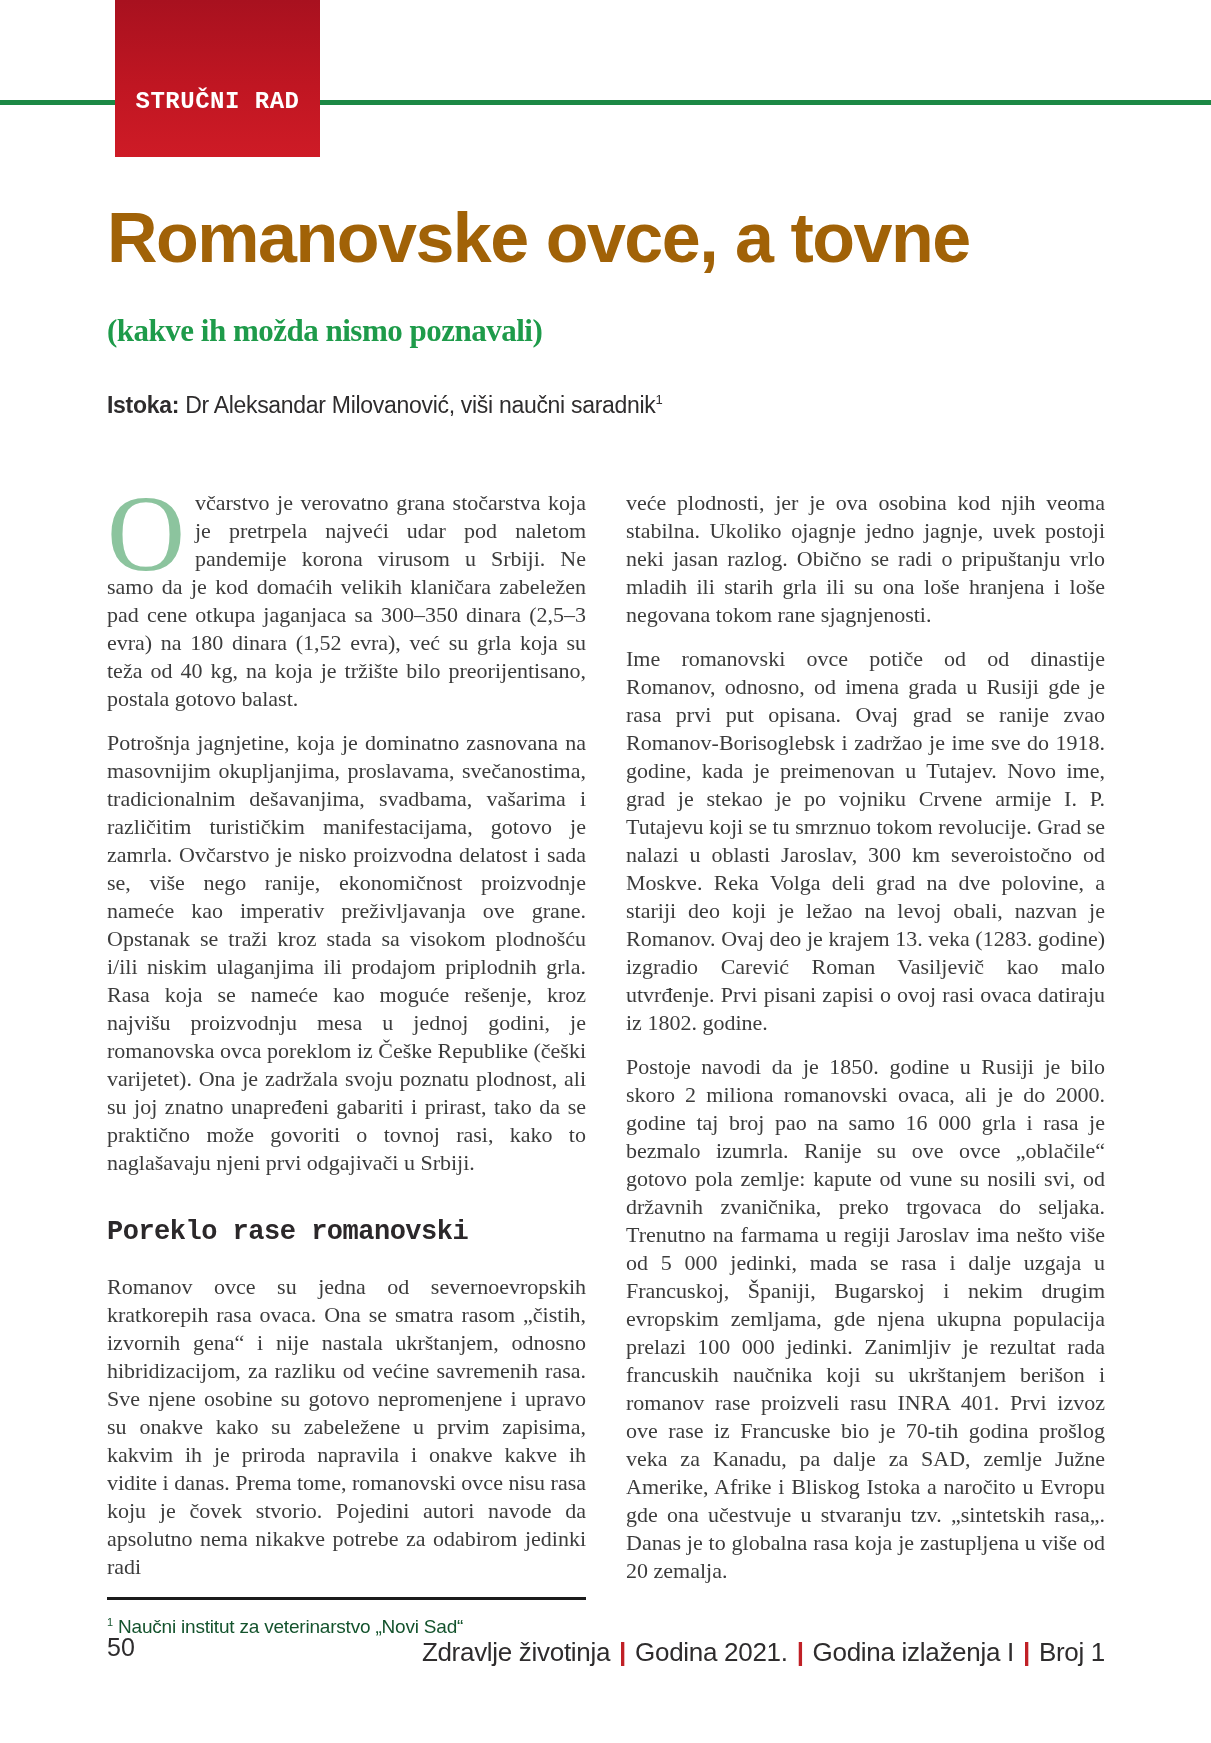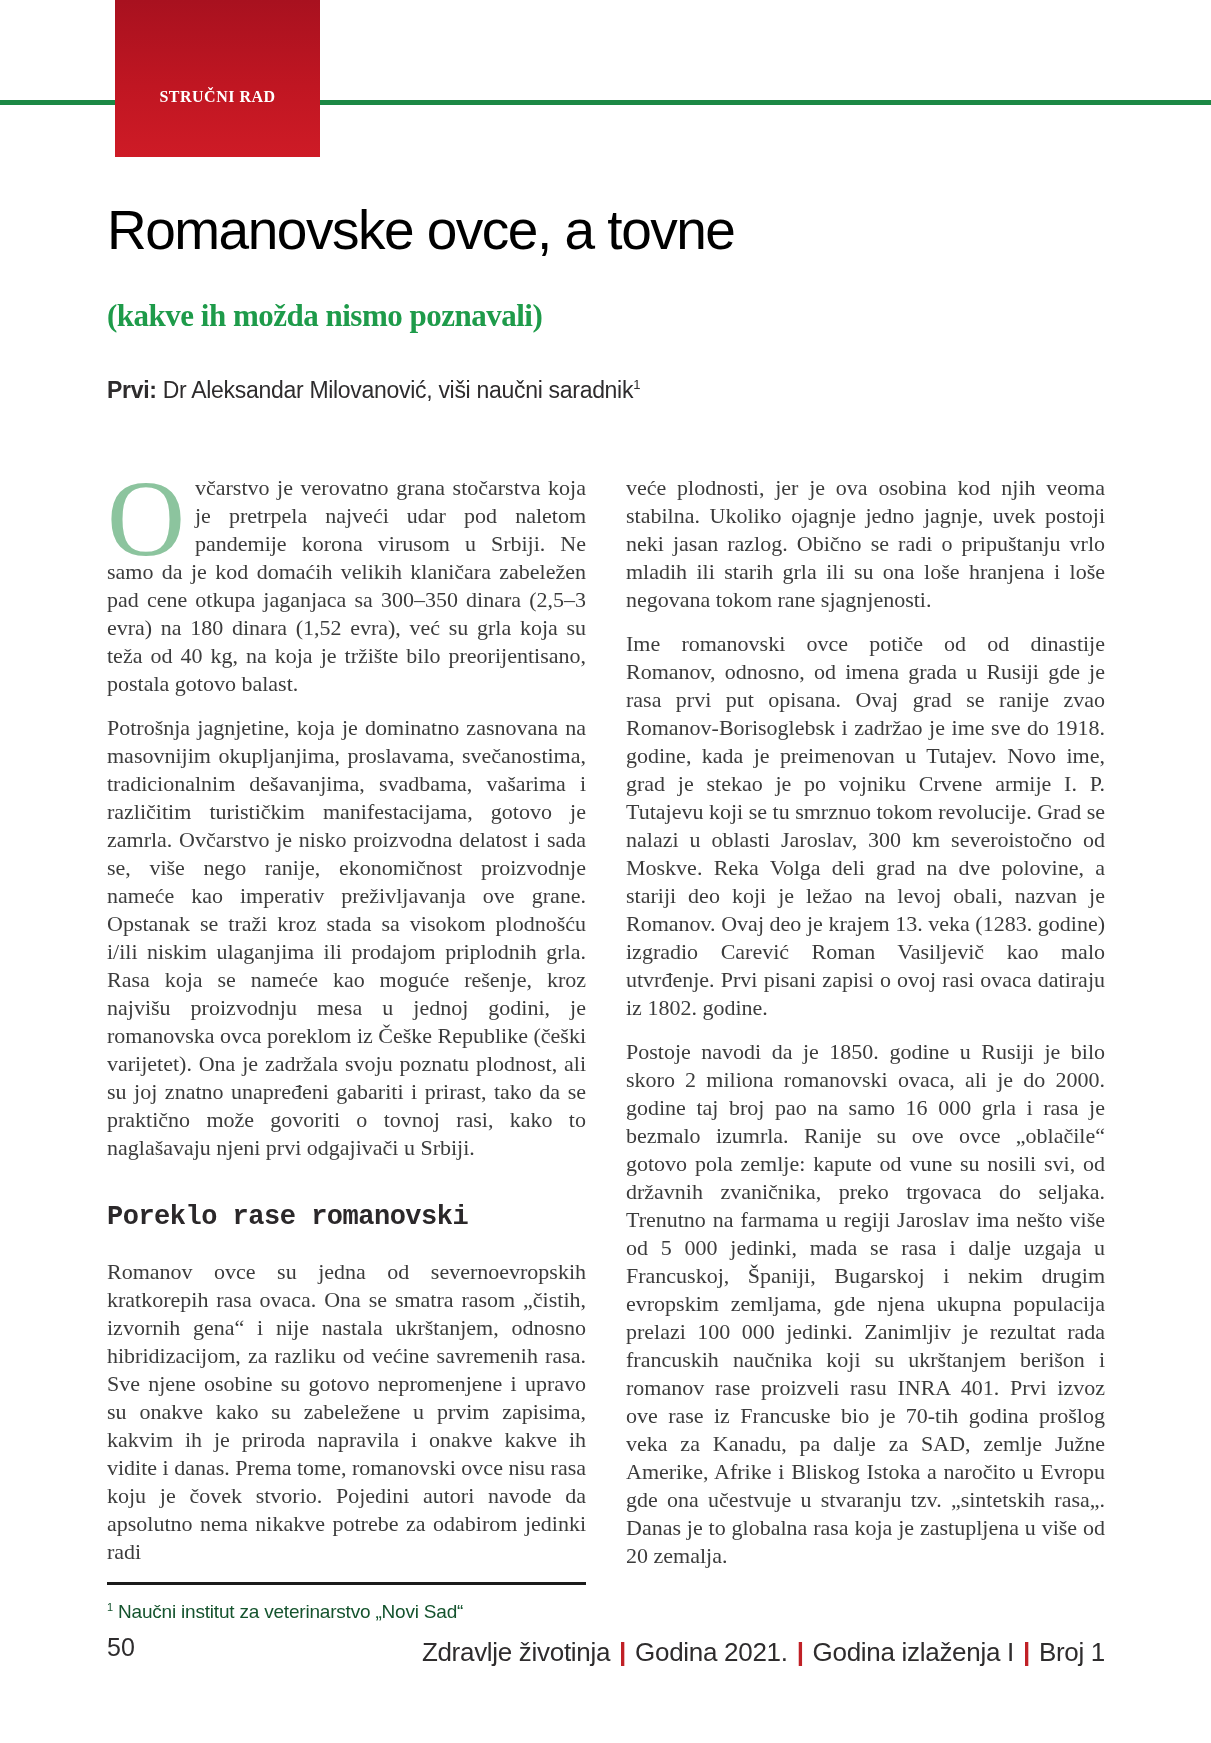--- a/index.html
+++ b/index.html
@@ -21,29 +21,29 @@
   
   .badge {
     position:absolute; top:0; left:115px;
     width:205px; height:157px;
     background:linear-gradient(180deg,#a8111f 0%, #c01622 55%, #ce1b26 100%);
     z-index:2;
   }
   .badge-label {
     position:absolute; top:88px; left:0; right:0;
     text-align:center;
-    font-family:Liberation Serif, serif;
-    font-weight:bold; font-size:16px; letter-spacing:0.5px;
+    font-family:Liberation Mono, monospace;
+    font-weight:bold; font-size:24px; letter-spacing:0.5px;
     color:#ffffff;
   }
   .content { padding:203px 106px 0 107px; }
   .title {
     font-family:"Liberation Sans", sans-serif;
-    font-weight:normal; font-size:55px; letter-spacing:-1.5px;
-    color:#000000; line-height:1;
+    font-weight:bold; font-size:70px; letter-spacing:-1.5px;
+    color:#a16207; line-height:1;
   }
   .subtitle {
     font-family:Liberation Serif, serif;
     font-weight:bold; font-size:31px; letter-spacing:-0.5px;
     color:#1e9b4a; line-height:1; margin-top:42px;
   }
   .author-line {
     margin-top:46px;
     font-family:"Liberation Sans", sans-serif;
     font-size:23px; color:#2e2c2d; letter-spacing:-0.3px;
@@ -105,21 +105,21 @@
 
   <div class="badge">
     <div class="badge-label">STRUČNI RAD</div>
   </div>
 
   <div class="content">
 
     <h1 class="title">Romanovske ovce, a tovne</h1>
     <div class="subtitle">(kakve ih možda nismo poznavali)</div>
 
-    <div class="author-line"><span class="label">Prvi:</span><span> Dr Aleksandar Milovanović, viši naučni saradnik</span><sup>1</sup></div>
+    <div class="author-line"><span class="label">Istoka:</span><span> Dr Aleksandar Milovanović, viši naučni saradnik</span><sup>1</sup></div>
 
     <div class="columns">
 
       <div class="col">
         <p><span class="dropcap">O</span><span>včarstvo je verovatno grana stočarstva koja je pretrpela najveći udar pod naletom pandemije korona virusom u Srbiji. Ne samo da je kod domaćih velikih klaničara zabeležen pad cene otkupa jaganjaca sa 300–350 dinara (2,5–3 evra) na 180 dinara (1,52 evra), već su grla koja su teža od 40 kg, na koja je tržište bilo preorijentisano, postala gotovo balast.</span></p>
         <p>Potrošnja jagnjetine, koja je dominatno zasnovana na masovnijim okupljanjima, proslavama, svečanostima, tradicionalnim dešavanjima, svadbama, vašarima i različitim turističkim manifestacijama, gotovo je zamrla. Ovčarstvo je nisko proizvodna delatost i sada se, više nego ranije, ekonomičnost proizvodnje nameće kao imperativ preživljavanja ove grane. Opstanak se traži kroz stada sa visokom plodnošću i/ili niskim ulaganjima ili prodajom priplodnih grla. Rasa koja se nameće kao moguće rešenje, kroz najvišu proizvodnju mesa u jednoj godini, je romanovska ovca poreklom iz Češke Republike (češki varijetet). Ona je zadržala svoju poznatu plodnost, ali su joj znatno unapređeni gabariti i prirast, tako da se praktično može govoriti o tovnoj rasi, kako to naglašavaju njeni prvi odgajivači u Srbiji.</p>
         <h2 class="section-heading">Poreklo rase romanovski</h2>
         <p>Romanov ovce su jedna od severnoevropskih kratkorepih rasa ovaca. Ona se smatra rasom „čistih, izvornih gena“ i nije nastala ukrštanjem, odnosno hibridizacijom, za razliku od većine savremenih rasa. Sve njene osobine su gotovo nepromenjene i upravo su onakve kako su zabeležene u prvim zapisima, kakvim ih je priroda napravila i onakve kakve ih vidite i danas. Prema tome, romanovski ovce nisu rasa koju je čovek stvorio. Pojedini autori navode da apsolutno nema nikakve potrebe za odabirom jedinki radi</p>
         <hr class="footnote-divider">
         <div class="footnote"><sup>1</sup><span> Naučni institut za veterinarstvo „Novi Sad“</span></div>

